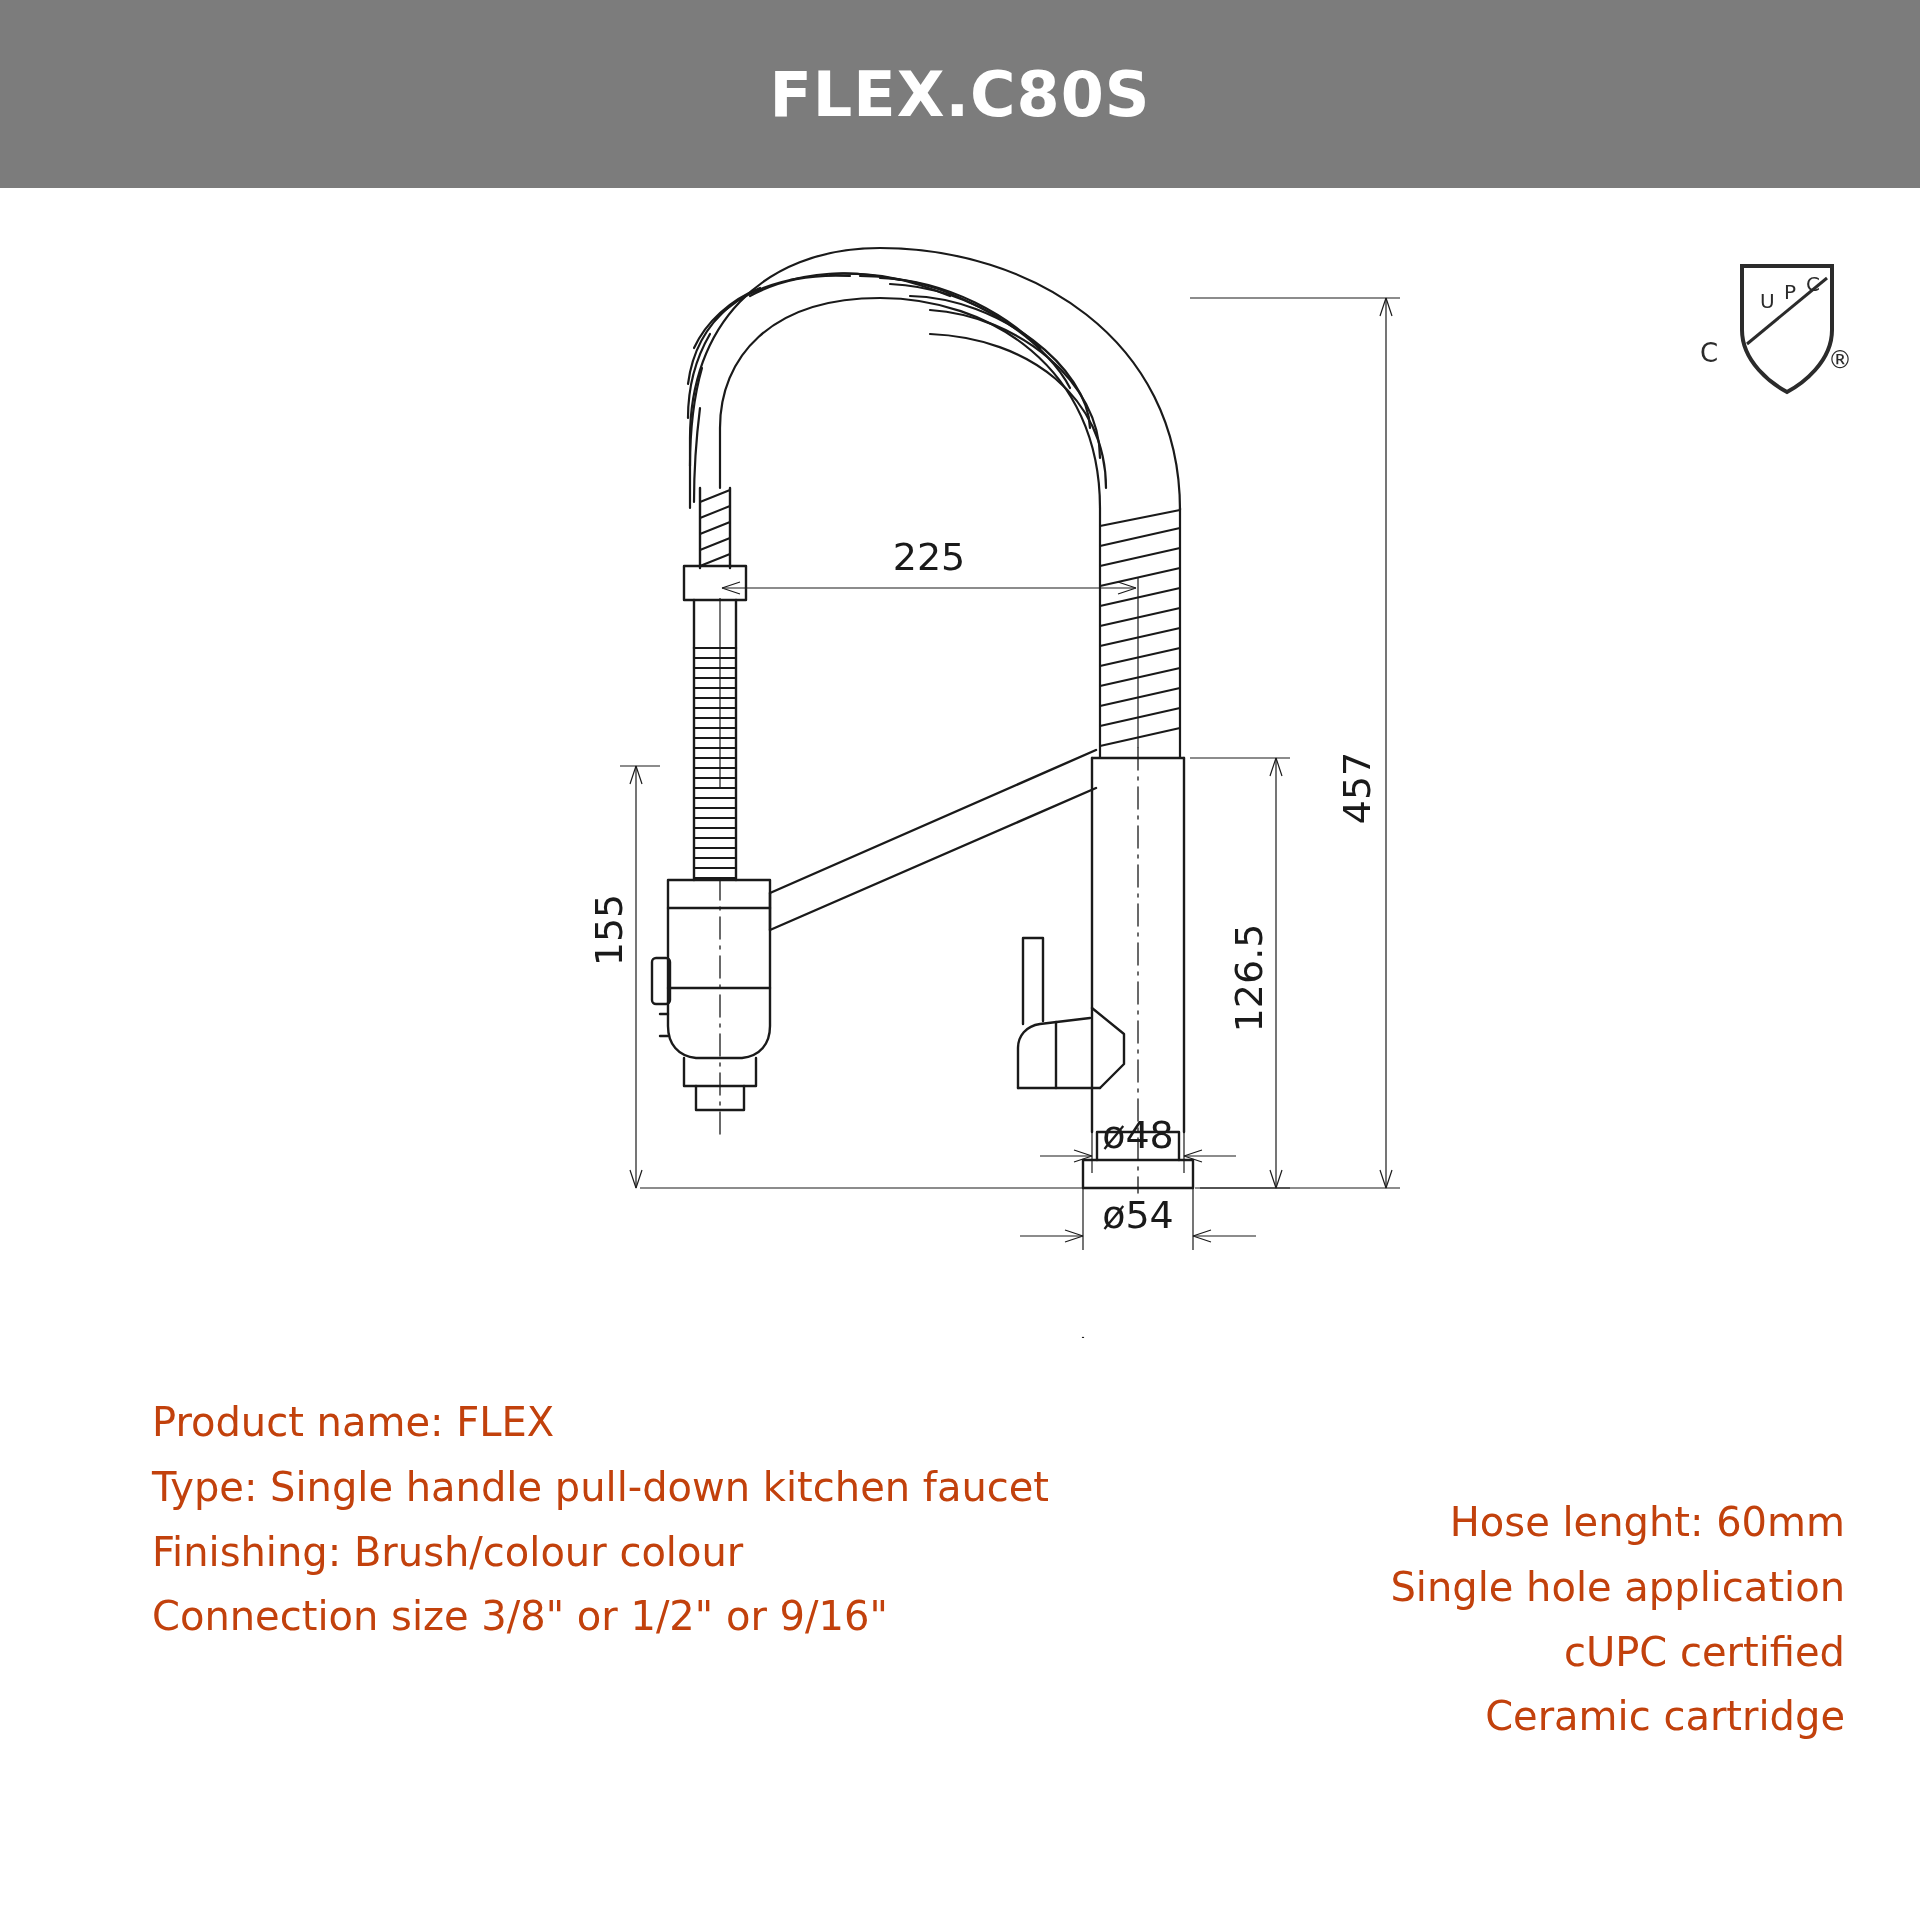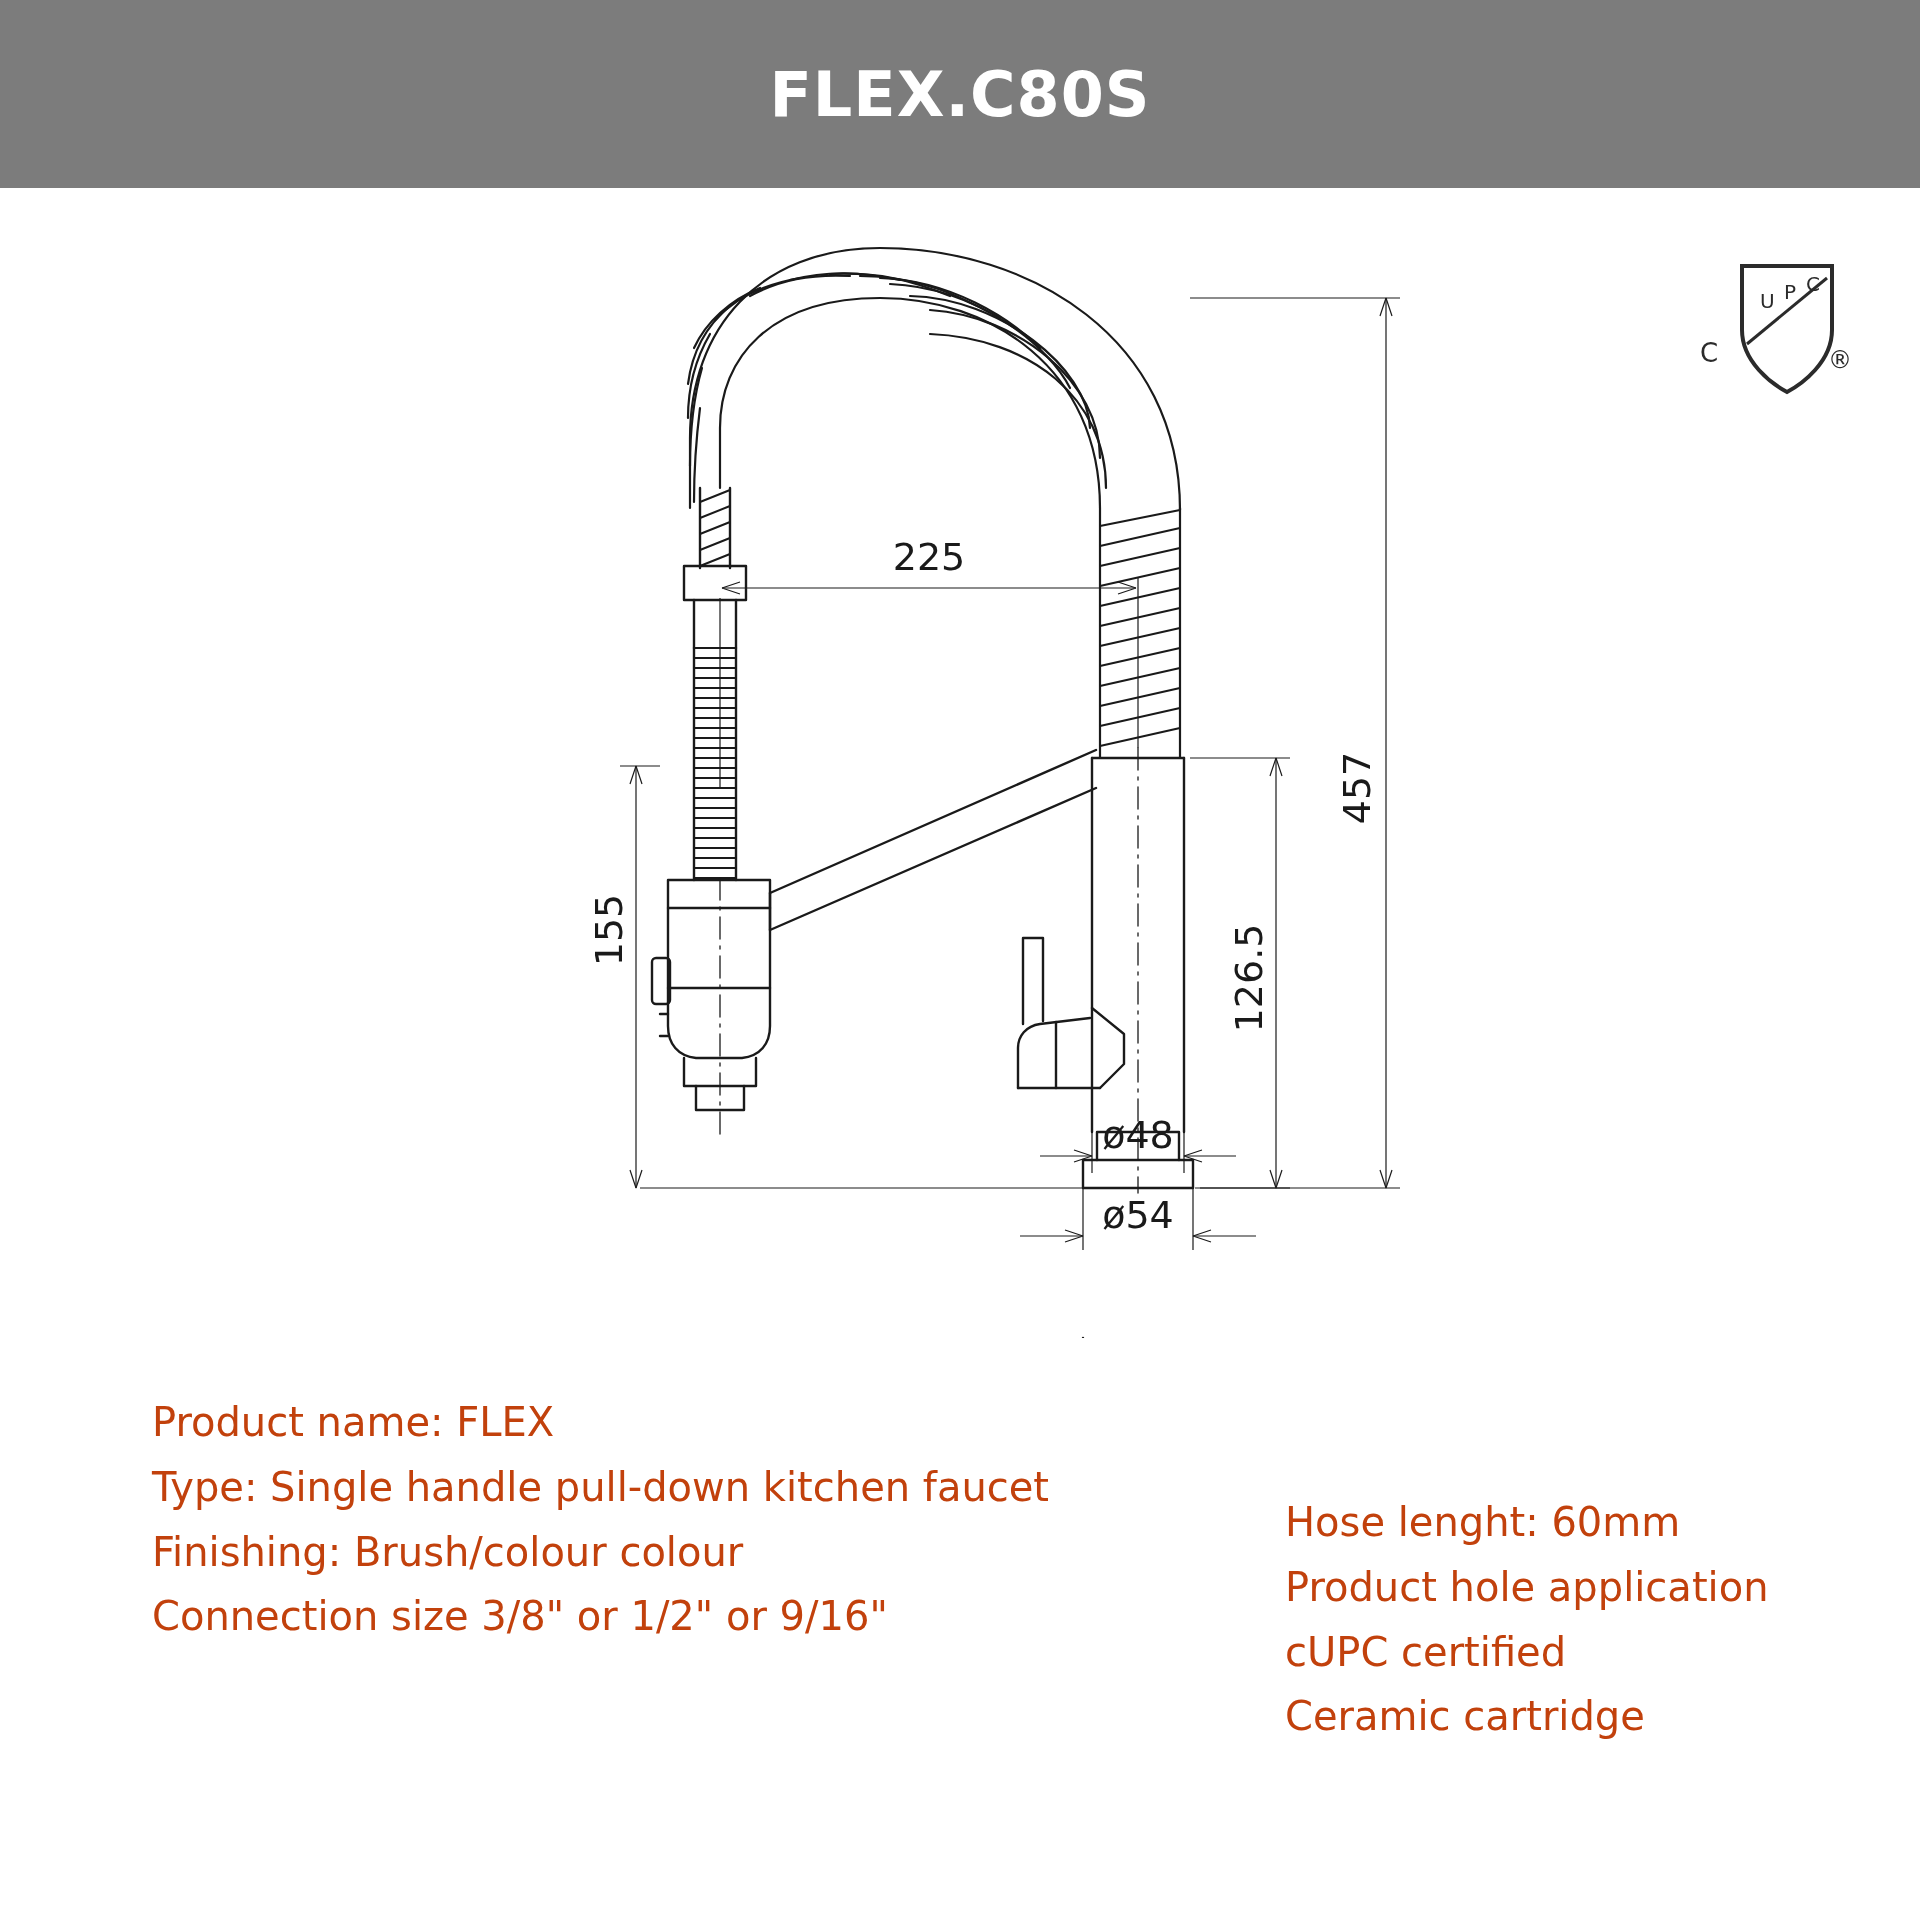--- a/index.html
+++ b/index.html
@@ -67,20 +67,21 @@
     position: absolute;
     left: 152px;
     top: 1390px;
     width: 1060px;
   }
   .spec-right {
     position: absolute;
     left: 1285px;
     top: 1490px;
     width: 560px;
+    text-align: right;
   }
   .spec-line {
     font-family: "DejaVu Sans", sans-serif;
     font-size: 40px;
     color: #c2410c;
     line-height: 1.62;
     white-space: nowrap;
   }
 
   
@@ -256,18 +257,18 @@
 
   <div class="spec-left">
     <div class="spec-line">Product name: FLEX</div>
     <div class="spec-line">Type: Single handle pull-down kitchen faucet</div>
     <div class="spec-line">Finishing: Brush/colour colour</div>
     <div class="spec-line">Connection size 3/8" or 1/2" or 9/16"</div>
   </div>
 
   <div class="spec-right">
     <div class="spec-line">Hose lenght: 60mm</div>
-    <div class="spec-line">Product hole application</div>
+    <div class="spec-line">Single hole application</div>
     <div class="spec-line">cUPC certified</div>
     <div class="spec-line">Ceramic cartridge</div>
   </div>
 
 </div>
 
 </body></html>

